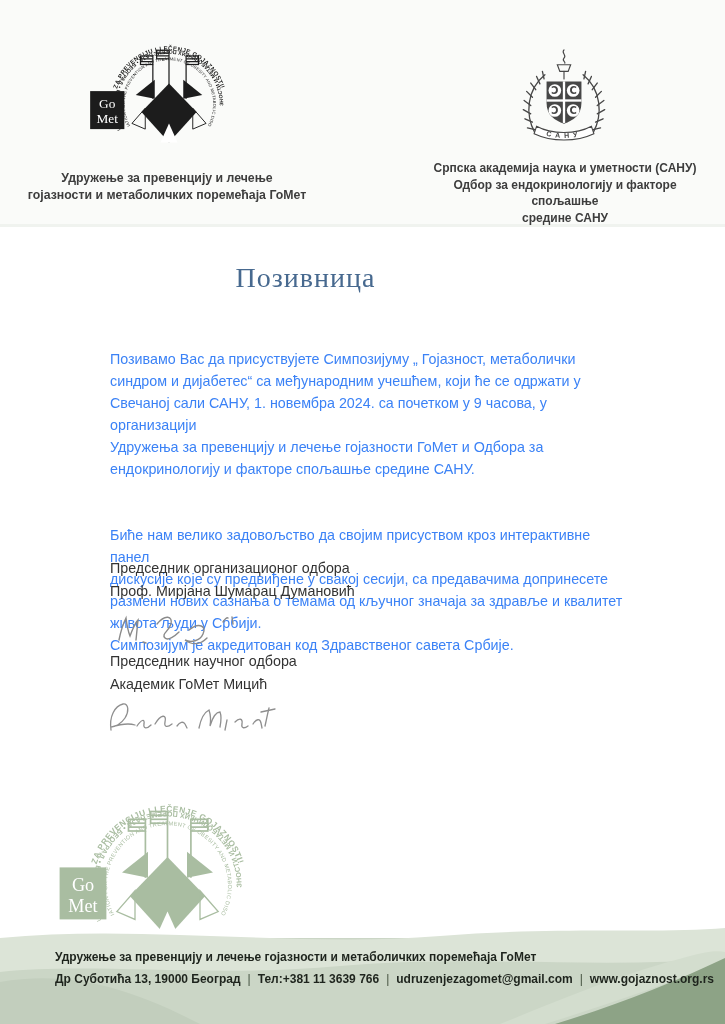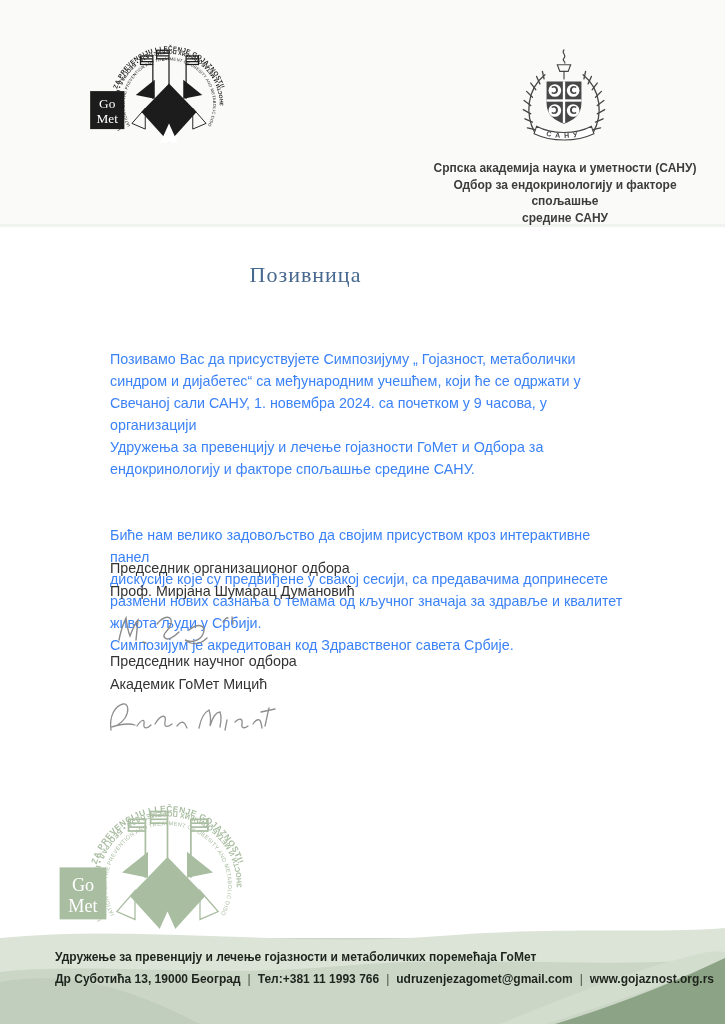--- a/index.html
+++ b/index.html
@@ -15,21 +15,21 @@
   }
   .logo-gomet { position:absolute; left:83px; top:36px; width:172px; height:152px; color:#1c1c1c; }
   .logo-gomet-watermark { position:absolute; left:50px; top:792px; width:235px; height:208px; color:#a9bda1; z-index:1; }
   .logo-sanu { position:absolute; left:510px; top:48px; width:108px; height:110px; color:#474747; }
   .caption { position:absolute; font-weight:700; color:#3d3d3d; text-align:center; font-size:12.3px; line-height:16.5px; white-space:pre-line; }
   .caption-gomet { left:22px; top:170px; width:290px; }
   .caption-sanu  { left:420px; top:160px; width:290px; font-size:12px; }
   
   .doc-title {
     position:absolute; left:0; top:262px; width:611px; text-align:center;
-    font-family:"Liberation Serif", serif; font-size:22px; letter-spacing:1px;
+    font-family:"Liberation Serif", serif; font-size:28px; letter-spacing:1px;
     color:#47698f;
   }
   
   .body-text {
     position:absolute; left:110px; top:326px; width:520px;
     font-size:14.3px; line-height:22px; color:#3b82f6; white-space:pre-line;
   }
   .sig-role { position:absolute; left:110px; font-size:14.3px; color:#333333; }
   .sig-svg  { position:absolute; }
   
@@ -133,20 +133,22 @@
   </defs>
 </svg>
 
 <div class="page">
 
   <div class="header-bg"></div>
 
   <svg class="logo-gomet" viewBox="0 0 170 160">
     <use href="#gomet-logo"></use>
   </svg>
+  <div class="caption caption-gomet">Удружење за превенцију и лечење
+гојазности и метаболичких поремећаја ГоМет</div>
 
   <svg class="logo-sanu" viewBox="0 0 130 132">
     <use href="#sanu-logo"></use>
   </svg>
   <div class="caption caption-sanu">Српска академија наука и уметности (САНУ)
 Одбор за ендокринологију и факторе спољашње
 средине САНУ</div>
 
   <div class="doc-title">Позивница</div>
 
@@ -202,18 +204,18 @@
     <svg width="725" height="96" viewBox="0 0 725 96">
       <rect x="0" y="10" width="725" height="86" fill="#cbd6c6"></rect>
       <path d="M0,10 C140,-4 300,20 440,8 C560,-2 660,6 725,0 L725,30 C600,42 470,26 340,38 C210,50 90,34 0,44 Z" fill="#dce4d7"></path>
       <path d="M0,54 C70,42 130,60 200,96 L0,96 Z" fill="#c2cebd"></path>
       <path d="M500,96 C560,72 620,46 690,28 C705,24 717,22 725,24 L725,34 C670,54 610,76 545,96 Z" fill="#d3ddce"></path>
       <path d="M725,30 C670,56 620,76 555,96 L725,96 Z" fill="#8da386"></path>
     </svg>
     <div class="footer-text">
       <div>Удружење за превенцију и лечење гојазности и метаболичких поремећаја ГоМет</div>
       <div>
-        <span>Др Суботића 13, 19000 Београд</span><span class="footer-sep">|</span><span>Тел:+381 11 1993 766</span><span class="footer-sep">|</span><span>udruzenjezagomet@gmail.com</span><span class="footer-sep">|</span><span>www.gojaznost.org.rs</span>
+        <span>Др Суботића 13, 19000 Београд</span><span class="footer-sep">|</span><span>Тел:+381 11 3639 766</span><span class="footer-sep">|</span><span>udruzenjezagomet@gmail.com</span><span class="footer-sep">|</span><span>www.gojaznost.org.rs</span>
       </div>
     </div>
   </div>
 
 </div>
 
 </body></html>

